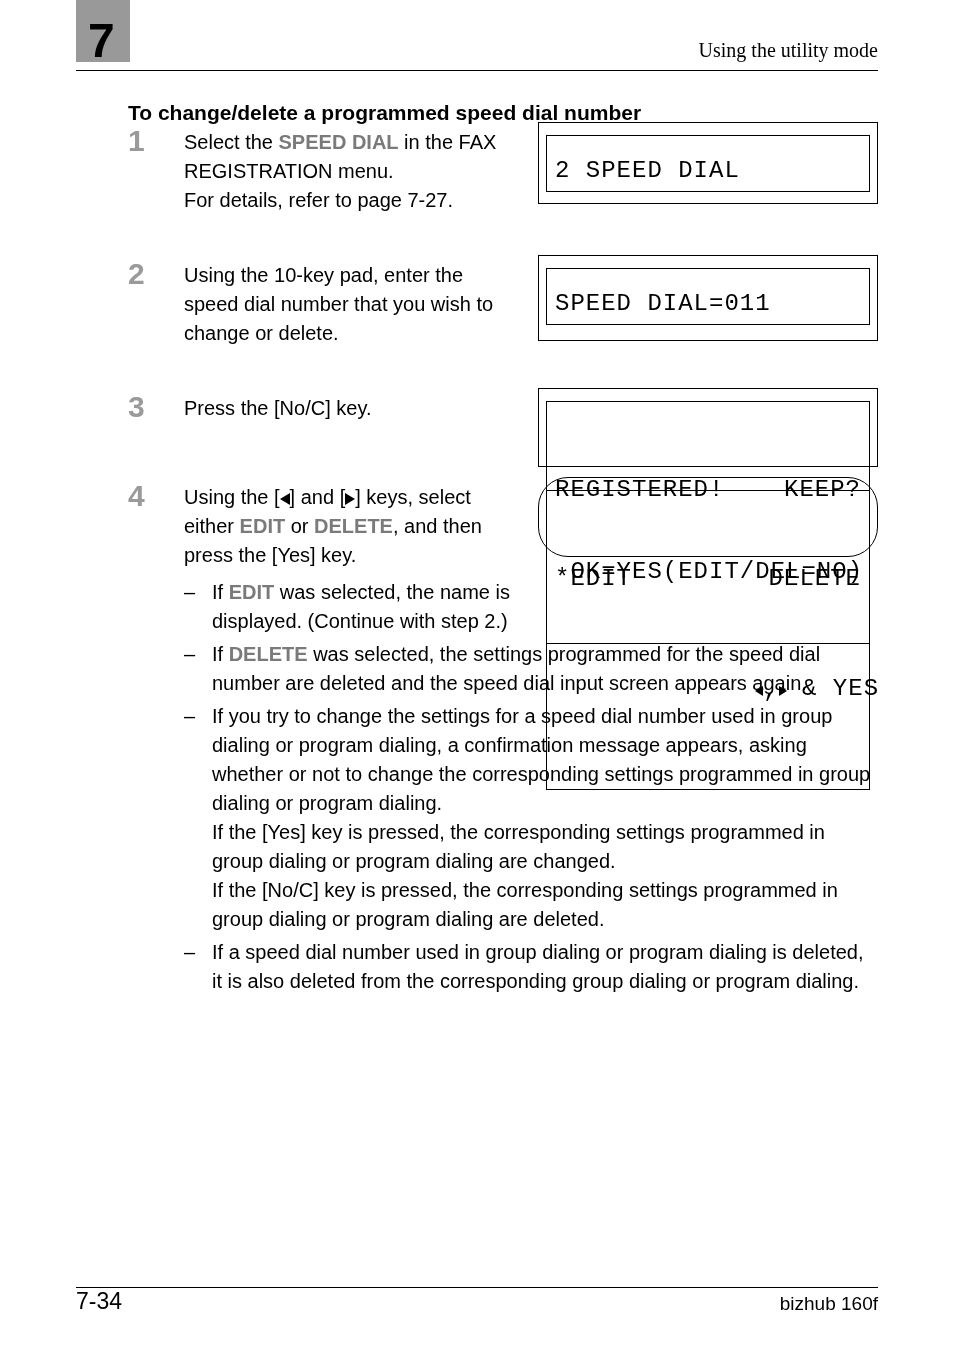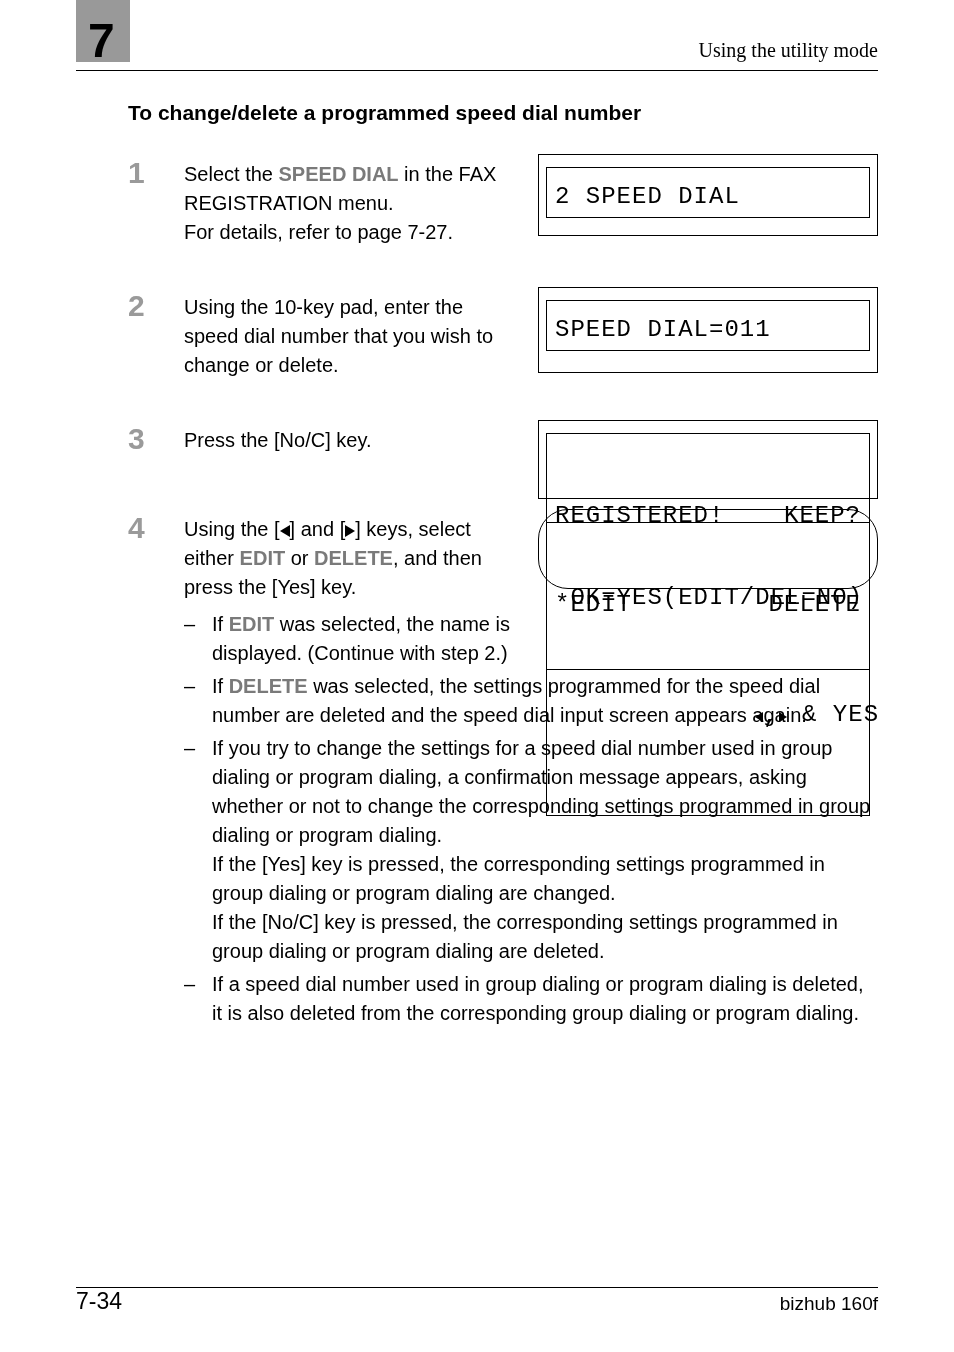--- a/index.html
+++ b/index.html
@@ -53,21 +53,21 @@
   .content {
     position: absolute;
     top: 98px;
     left: 128px;
     right: 76px;
   }
 
   .section-title {
     font-weight: 700;
     font-size: 21px;
-    margin-bottom: 32px;
+    margin-bottom: 0;
   }
 
   .step {
     display: flex;
     align-items: flex-start;
     margin-bottom: 34px;
     position: relative;
   }
   .step-num {
     font-size: 30px;
@@ -90,21 +90,21 @@
   
   .lcd-wrap {
     position: absolute;
     right: 0;
     width: 340px;
     border: 1px solid #000;
   }
   .lcd-inner {
     border: 1px solid #000;
     margin: 12px 7px 7px 7px;
-    padding: 12px 8px 2px 8px;
+    padding: 18px 8px 2px 8px;
     font-family: "Courier New", Courier, monospace;
     font-size: 24px;
     letter-spacing: 1px;
     white-space: pre;
   }
   .lcd-two {
     line-height: 1.15;
   }
 
   .lcd1 { top: -6px; height: 82px; }

